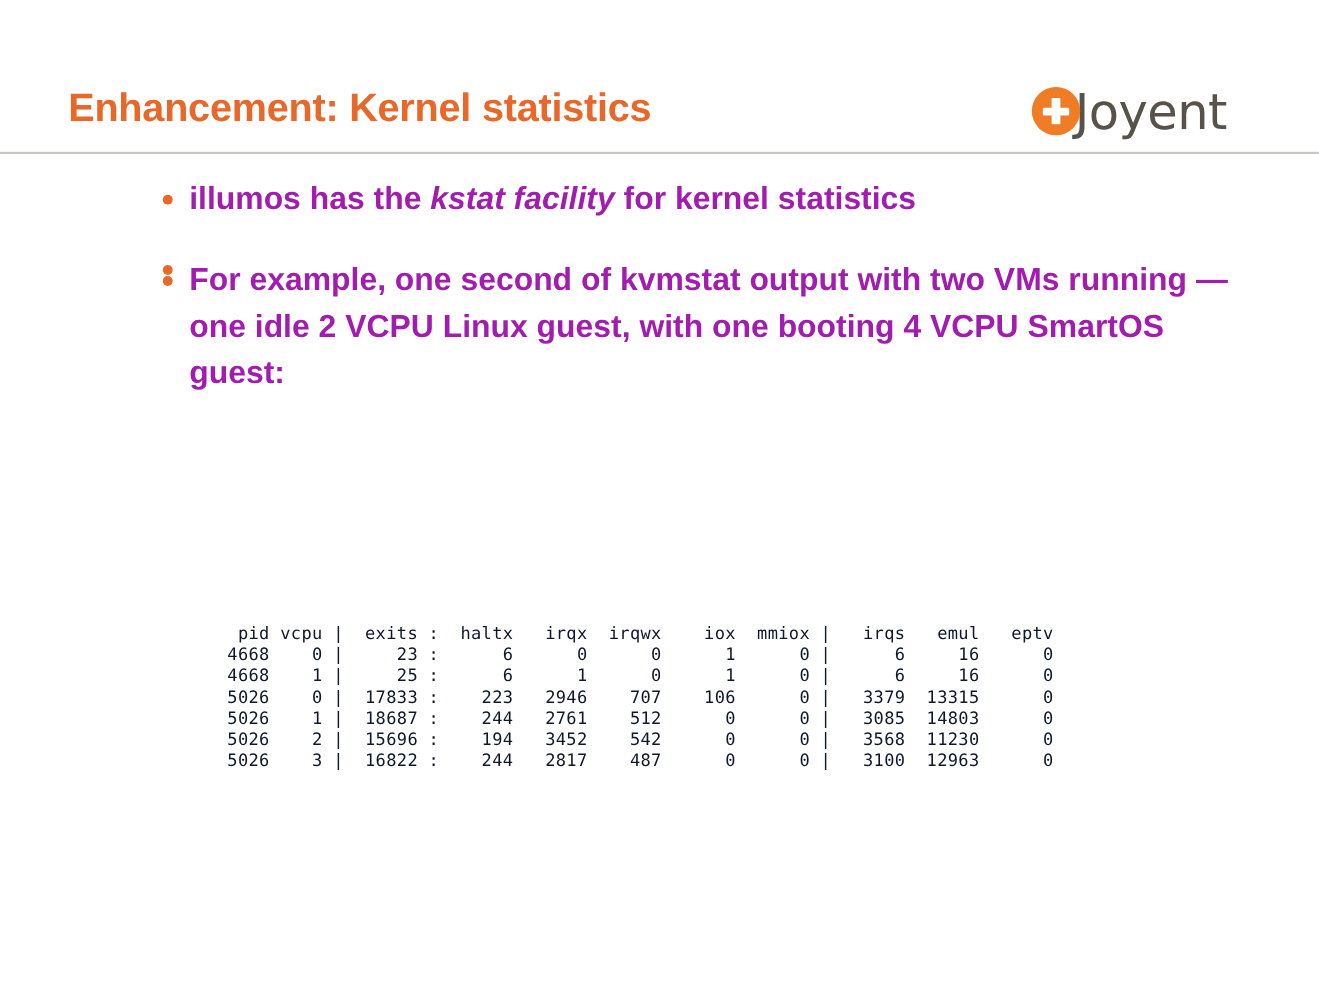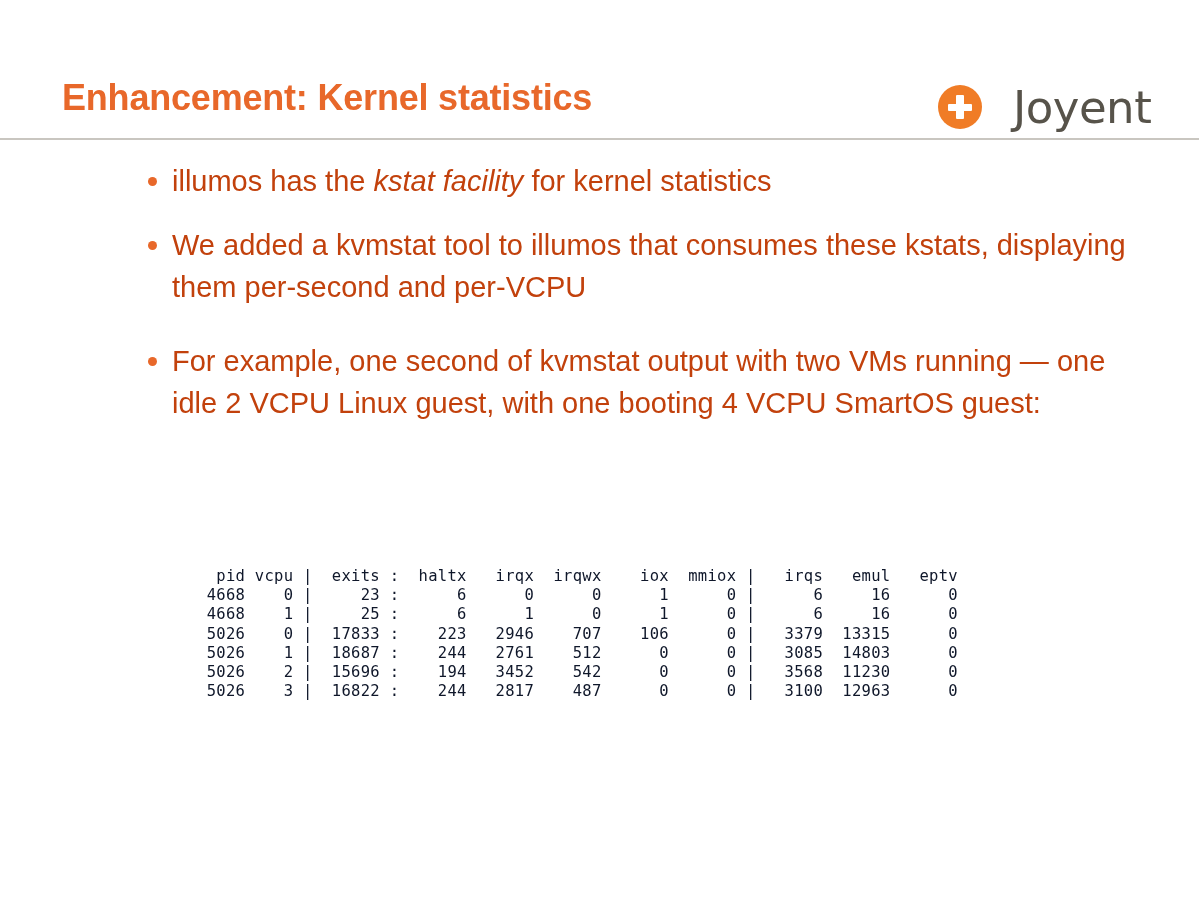--- a/index.html
+++ b/index.html
@@ -47,23 +47,21 @@
     height: 2px;
     background: #c9c6c0;
   }
 
   
   .logo {
     position: absolute;
     left: 938px;
     top: 79px;
     display: flex;
-    align-items: center;
     height: 56px;
-    gap: 36px;
   }
   .logo-mark {
     position: relative;
     width: 44px;
     height: 44px;
     border-radius: 50%;
     background: #F07C26;
     flex: 0 0 auto;
   }
   .logo-mark .bar-h,
@@ -106,21 +104,22 @@
     margin: 0;
     padding: 0;
   }
   .bullet {
     position: relative;
     margin: 0 0 22px 0;
     padding: 0 60px 0 172px;
     font-family: "Liberation Sans", sans-serif;
     font-size: 29px;
     line-height: 42px;
-    color: #c2410c;
+    color: #a21caf;
+    font-weight: bold;
   }
   .bullet:last-child {
     margin-bottom: 0;
     margin-top: 32px;
   }
   .bullet-marker {
     position: absolute;
     left: 148px;
     top: 17px;
     width: 9px;
@@ -177,21 +176,20 @@
     <ul class="bullet-list">
 
       <li class="bullet">
         <span class="bullet-marker"></span>
         <span class="bullet-text"><span>illumos has the </span><span class="ital">kstat facility</span><span> for kernel statistics</span></span>
       </li>
 
 
       <li class="bullet">
         <span class="bullet-marker"></span>
-        <span class="bullet-text">We added a kvmstat tool to illumos that consumes these kstats, displaying them per-second and per-VCPU</span>
       </li>
 
       <li class="bullet">
         <span class="bullet-marker"></span>
         <span class="bullet-text">For example, one second of kvmstat output with two VMs running — one idle 2 VCPU Linux guest, with one booting 4 VCPU SmartOS guest:</span>
       </li>
 
     </ul>
   </div>
 

